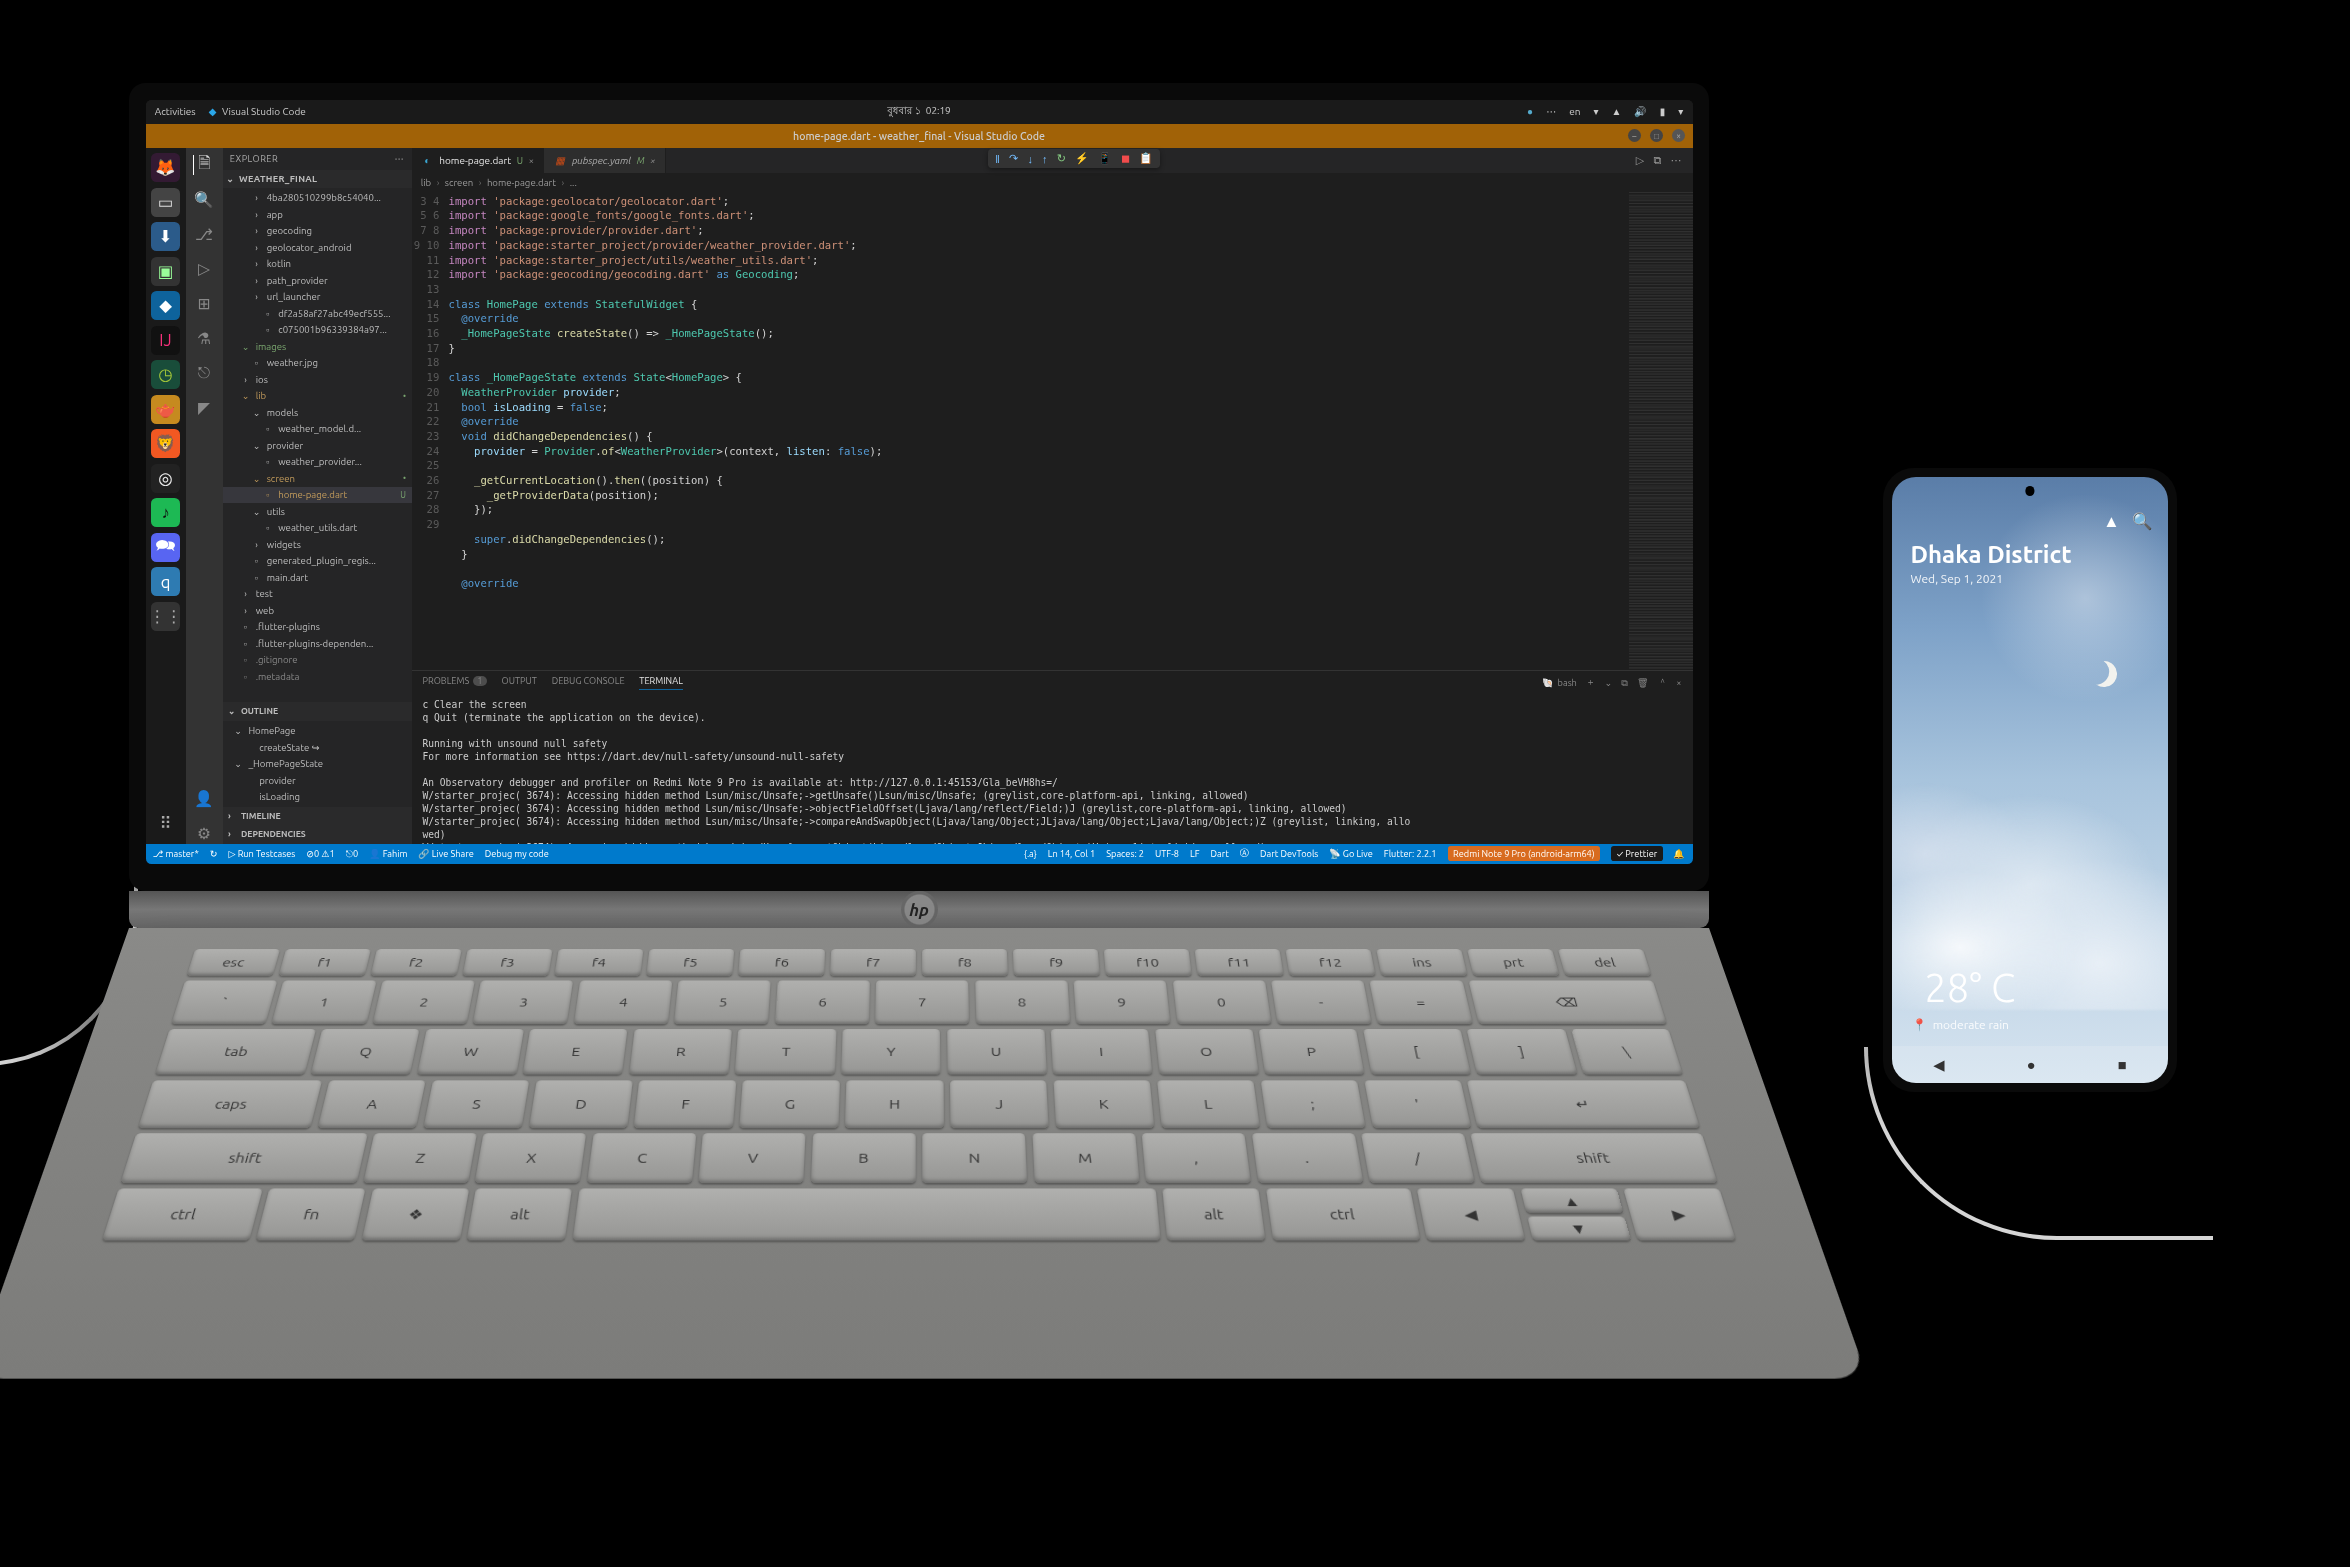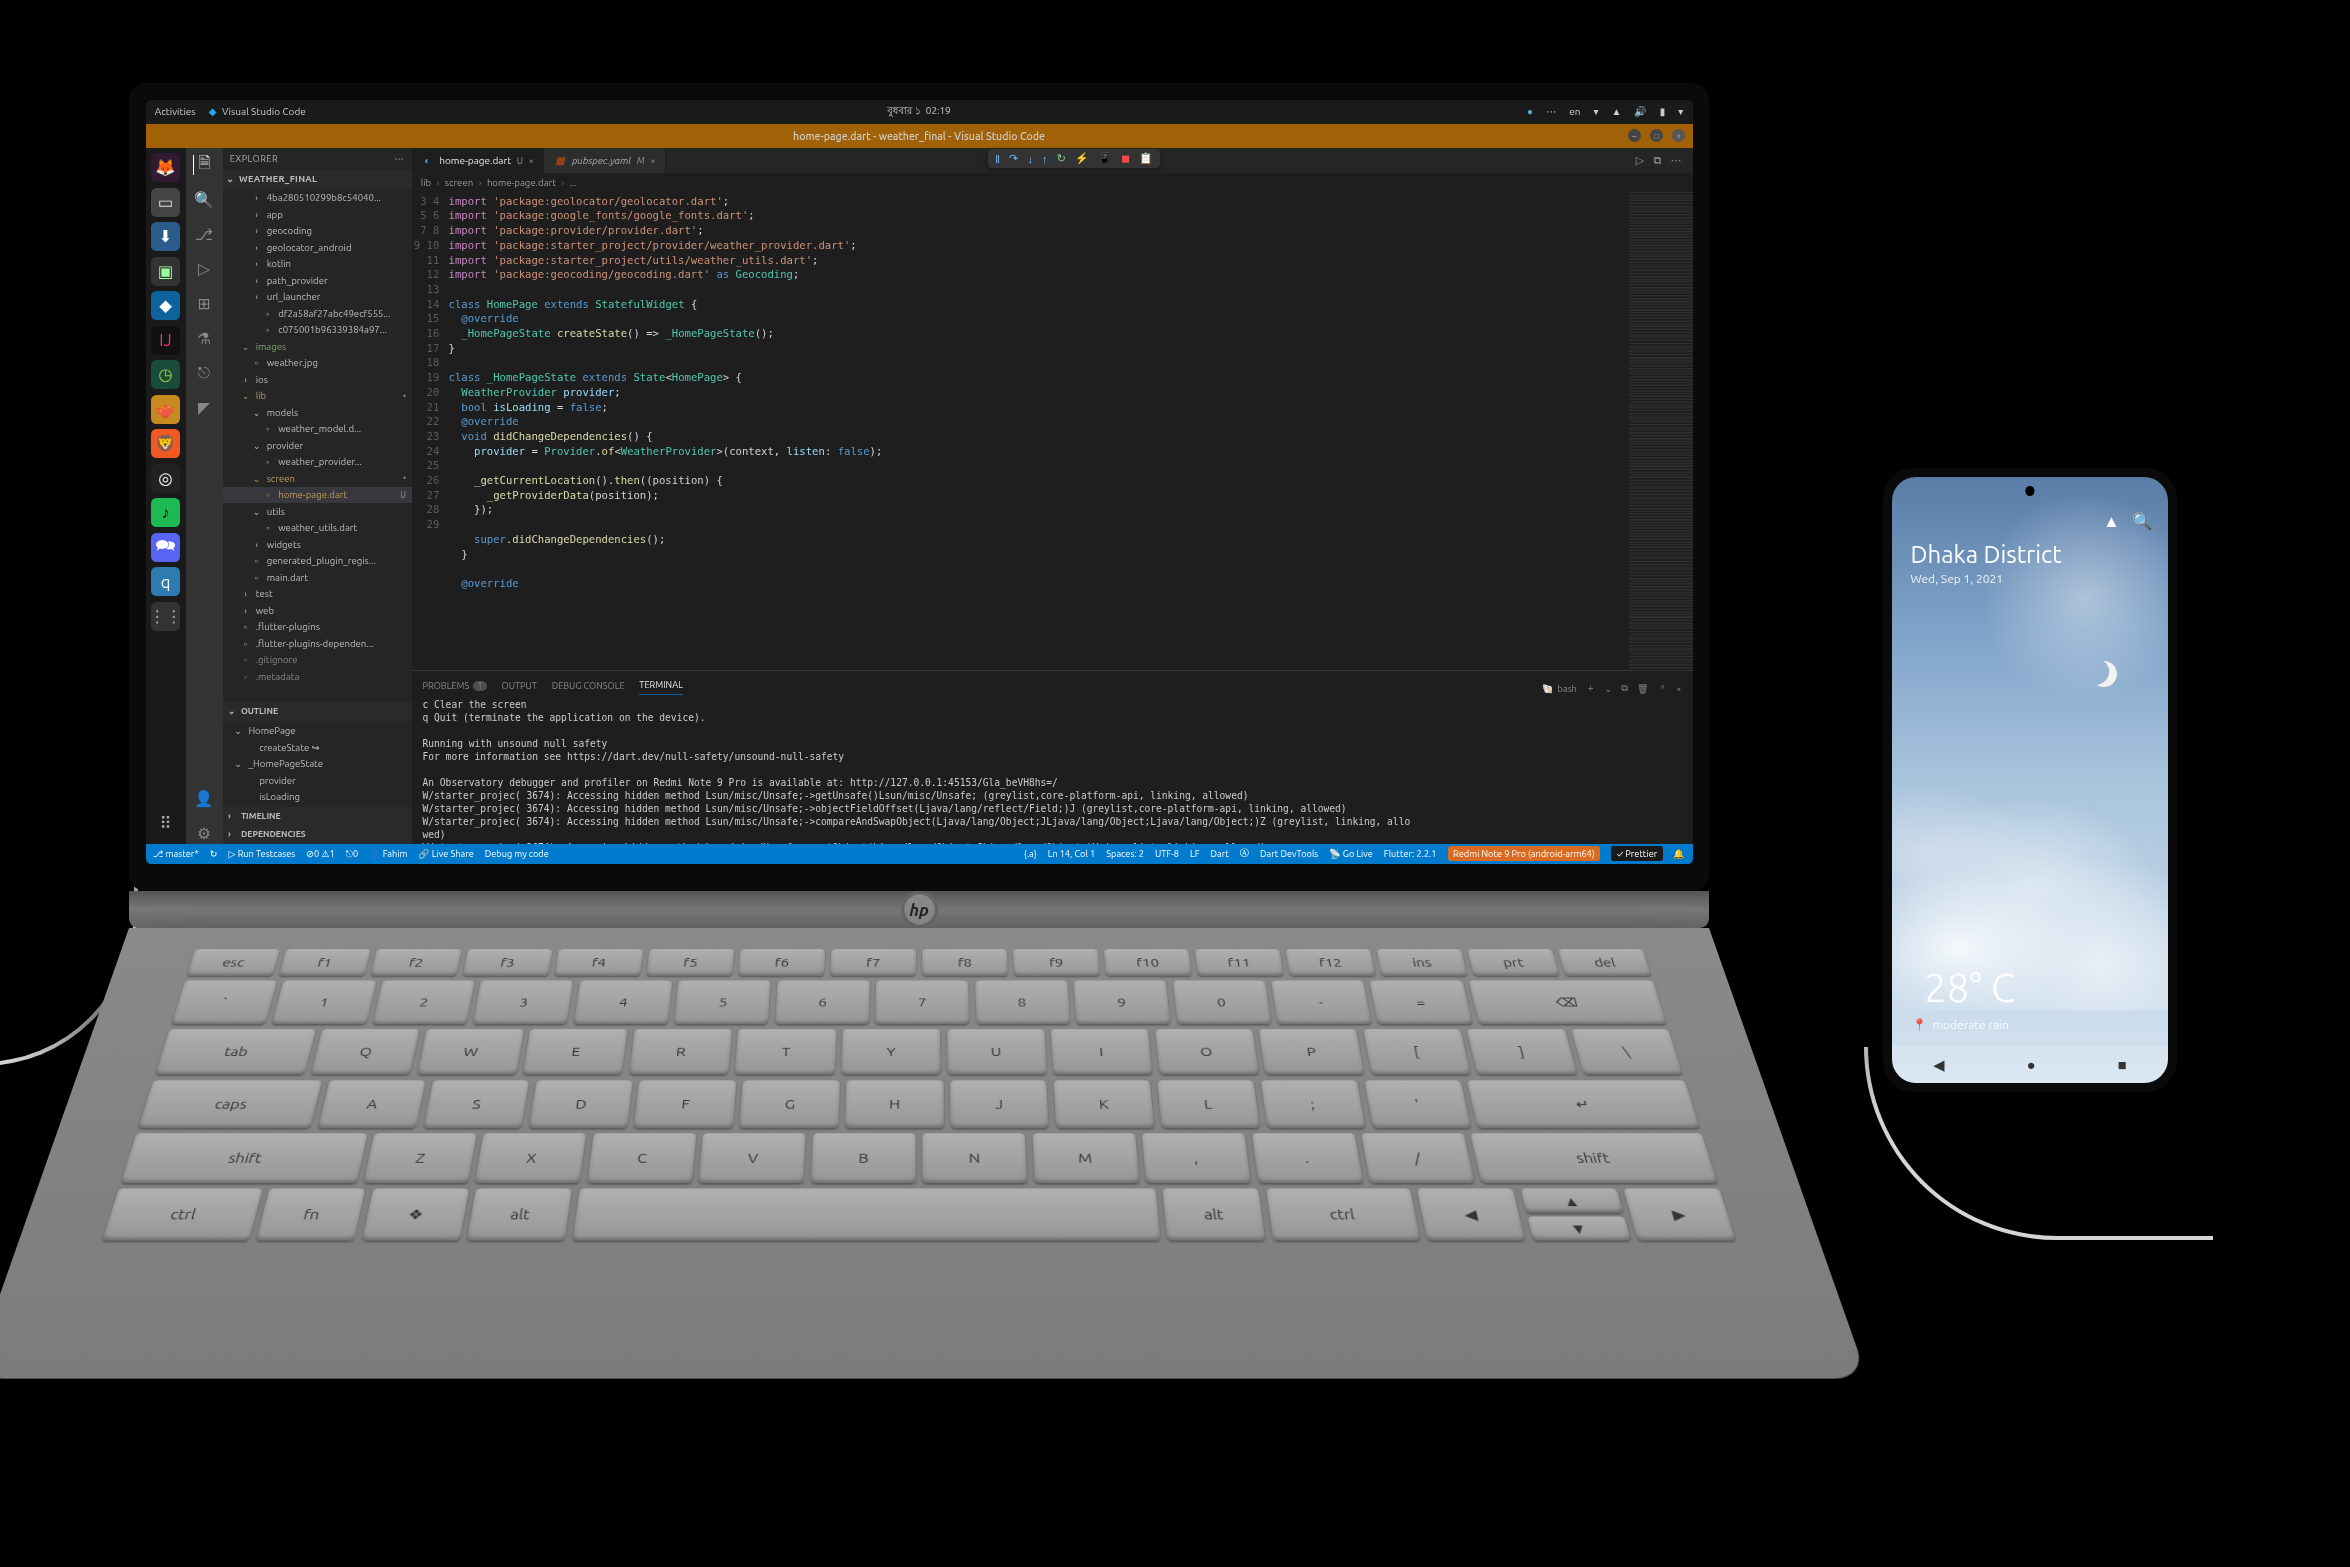--- a/index.html
+++ b/index.html
@@ -206,21 +206,21 @@
   .fn  { color:#dcdcaa; }
   .arg { color:#9cdcfe; }
   .bool{ color:#569cd6; }
 
   
   .panel {
     height:174px; background:#1e1e1e; display:flex; flex-direction:column;
     border-top:0.9px solid #333;
   }
   .panel-tabs {
-    height:24px; display:flex; align-items:flex-end; gap:14.7px;
+    height:24px; display:flex; align-items:center; gap:14.7px;
     padding:0 11px; font-size:9.2px; color:#888;
   }
   .panel-tabs .pt { padding-bottom:3.7px; }
   .panel-tabs .pt.active { color:#e5e5e5; border-bottom:0.9px solid #0e639c; }
   .panel-tabs .ptcount { background:#4d4d4d; border-radius:7.3px; padding:0 4.6px; font-size:8.3px; margin-left:3.7px;}
   .panel-tabs .right { margin-left:auto; display:flex; align-items:center; gap:9.2px; }
   .panel-body {
     flex:1; overflow:hidden; font-family:'Consolas','Menlo',monospace;
     font-size:9.6px; line-height:13px; padding:3.7px 11px; color:#ccc; white-space:pre-wrap;
   }
@@ -294,21 +294,21 @@
   .punch-hole{ position:absolute; top:9.2px; left:50%; transform:translateX(-50%); width:9.2px; height:9.2px; background:#000; border-radius:50%;}
   .phone-statusbar{
     position:absolute; top:7.3px; left:0; right:0;
     display:flex; justify-content:space-between; padding:0 14.7px;
     font-size:10px; color:#fff;
   }
   .phone-top-icons{ position:absolute; right:14.7px; top:35px; display:flex; gap:13px;}
   .phone-loc {
     position:absolute; left:18.4px; top:64px;
   }
-  .phone-loc h1{ font-size:24px; font-weight:400;}
+  .phone-loc h1{ font-size:24px; font-weight:700;}
   .phone-loc p{ font-size:12px; opacity:.9; margin-top:3.7px;}
   .clouds {
     position:absolute; left:-37px; right:-37px; bottom:73px; height:312px;
     background:
       radial-gradient(ellipse 165px 110px at 30% 80%, #f5f8fb 0%, rgba(245,248,251,0) 70%),
       radial-gradient(ellipse 202px 147px at 70% 85%, #e8eff6 0%, rgba(232,239,246,0) 70%),
       radial-gradient(ellipse 184px 129px at 50% 60%, #dce7f1 0%, rgba(220,231,241,0) 70%),
       radial-gradient(ellipse 147px 101px at 20% 50%, #cfdceb 0%, rgba(207,220,235,0) 70%);
     filter:blur(0.9px);
   }

